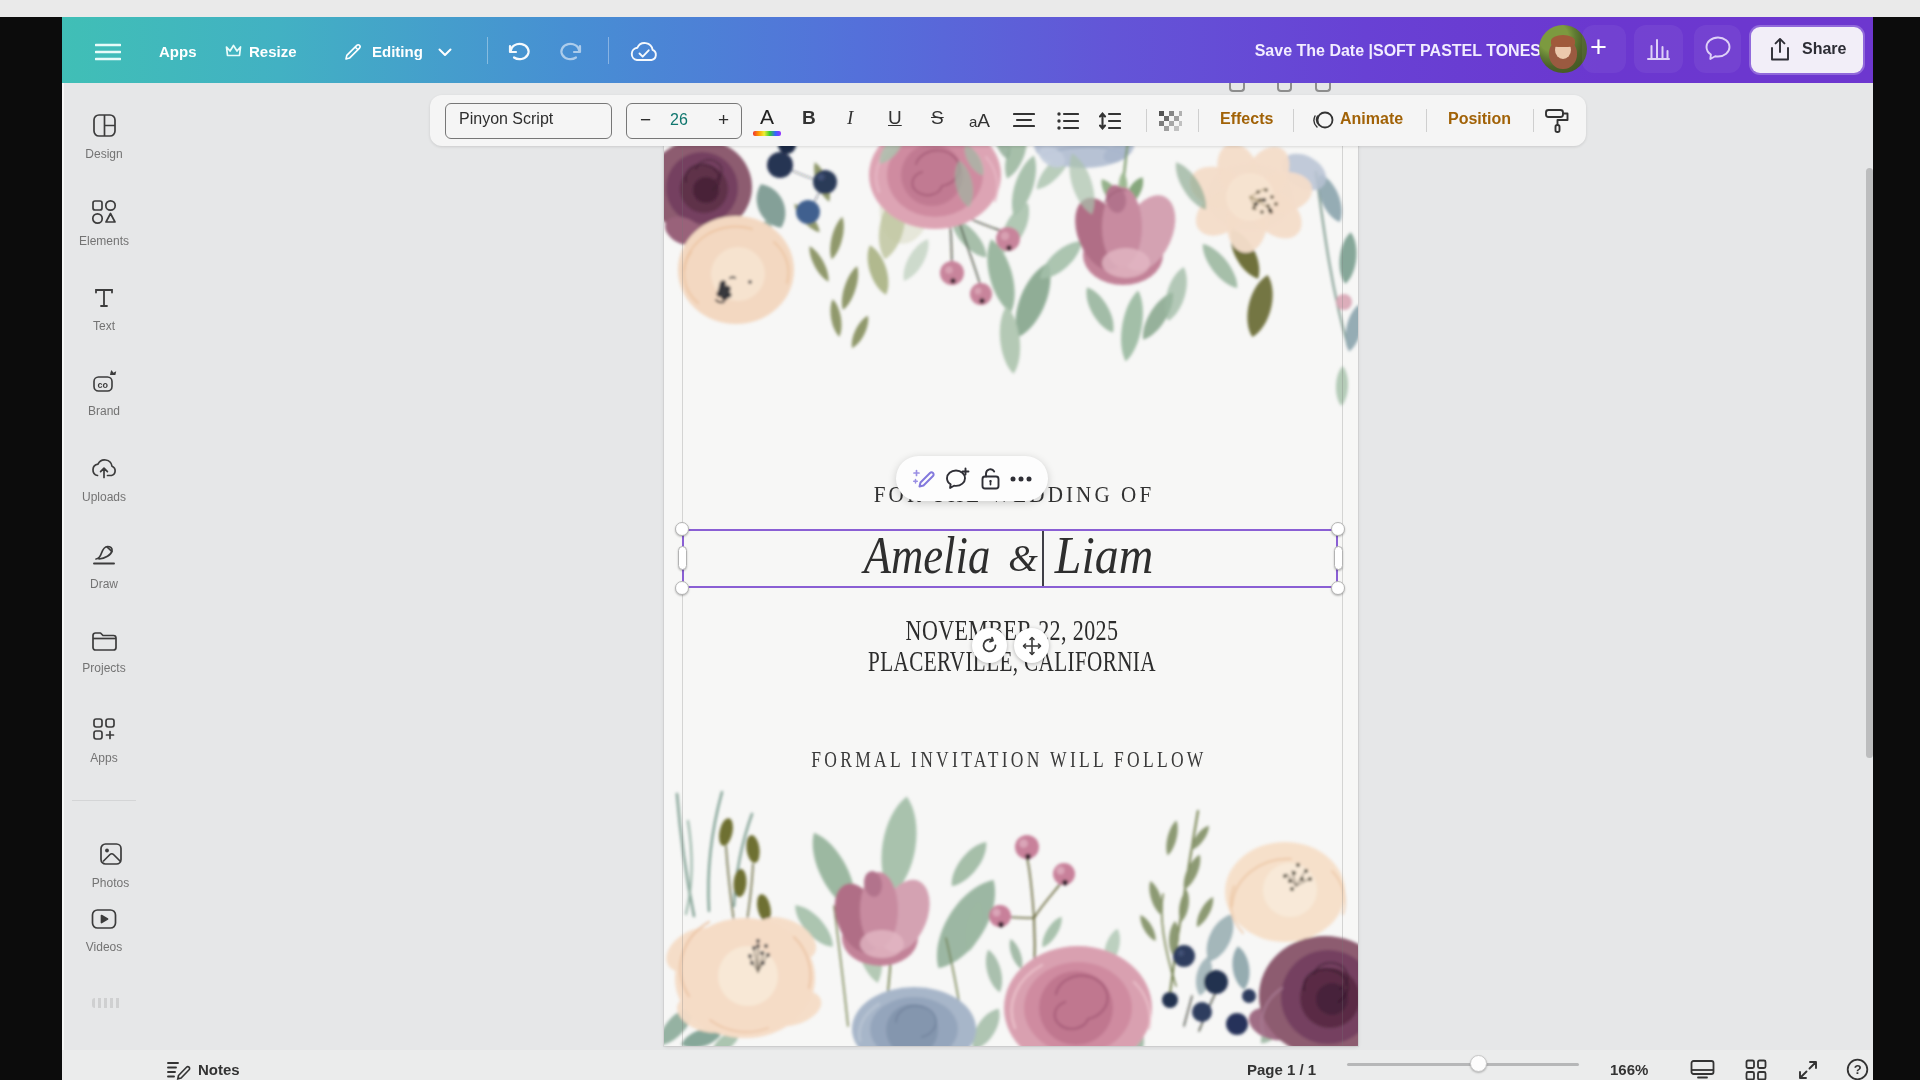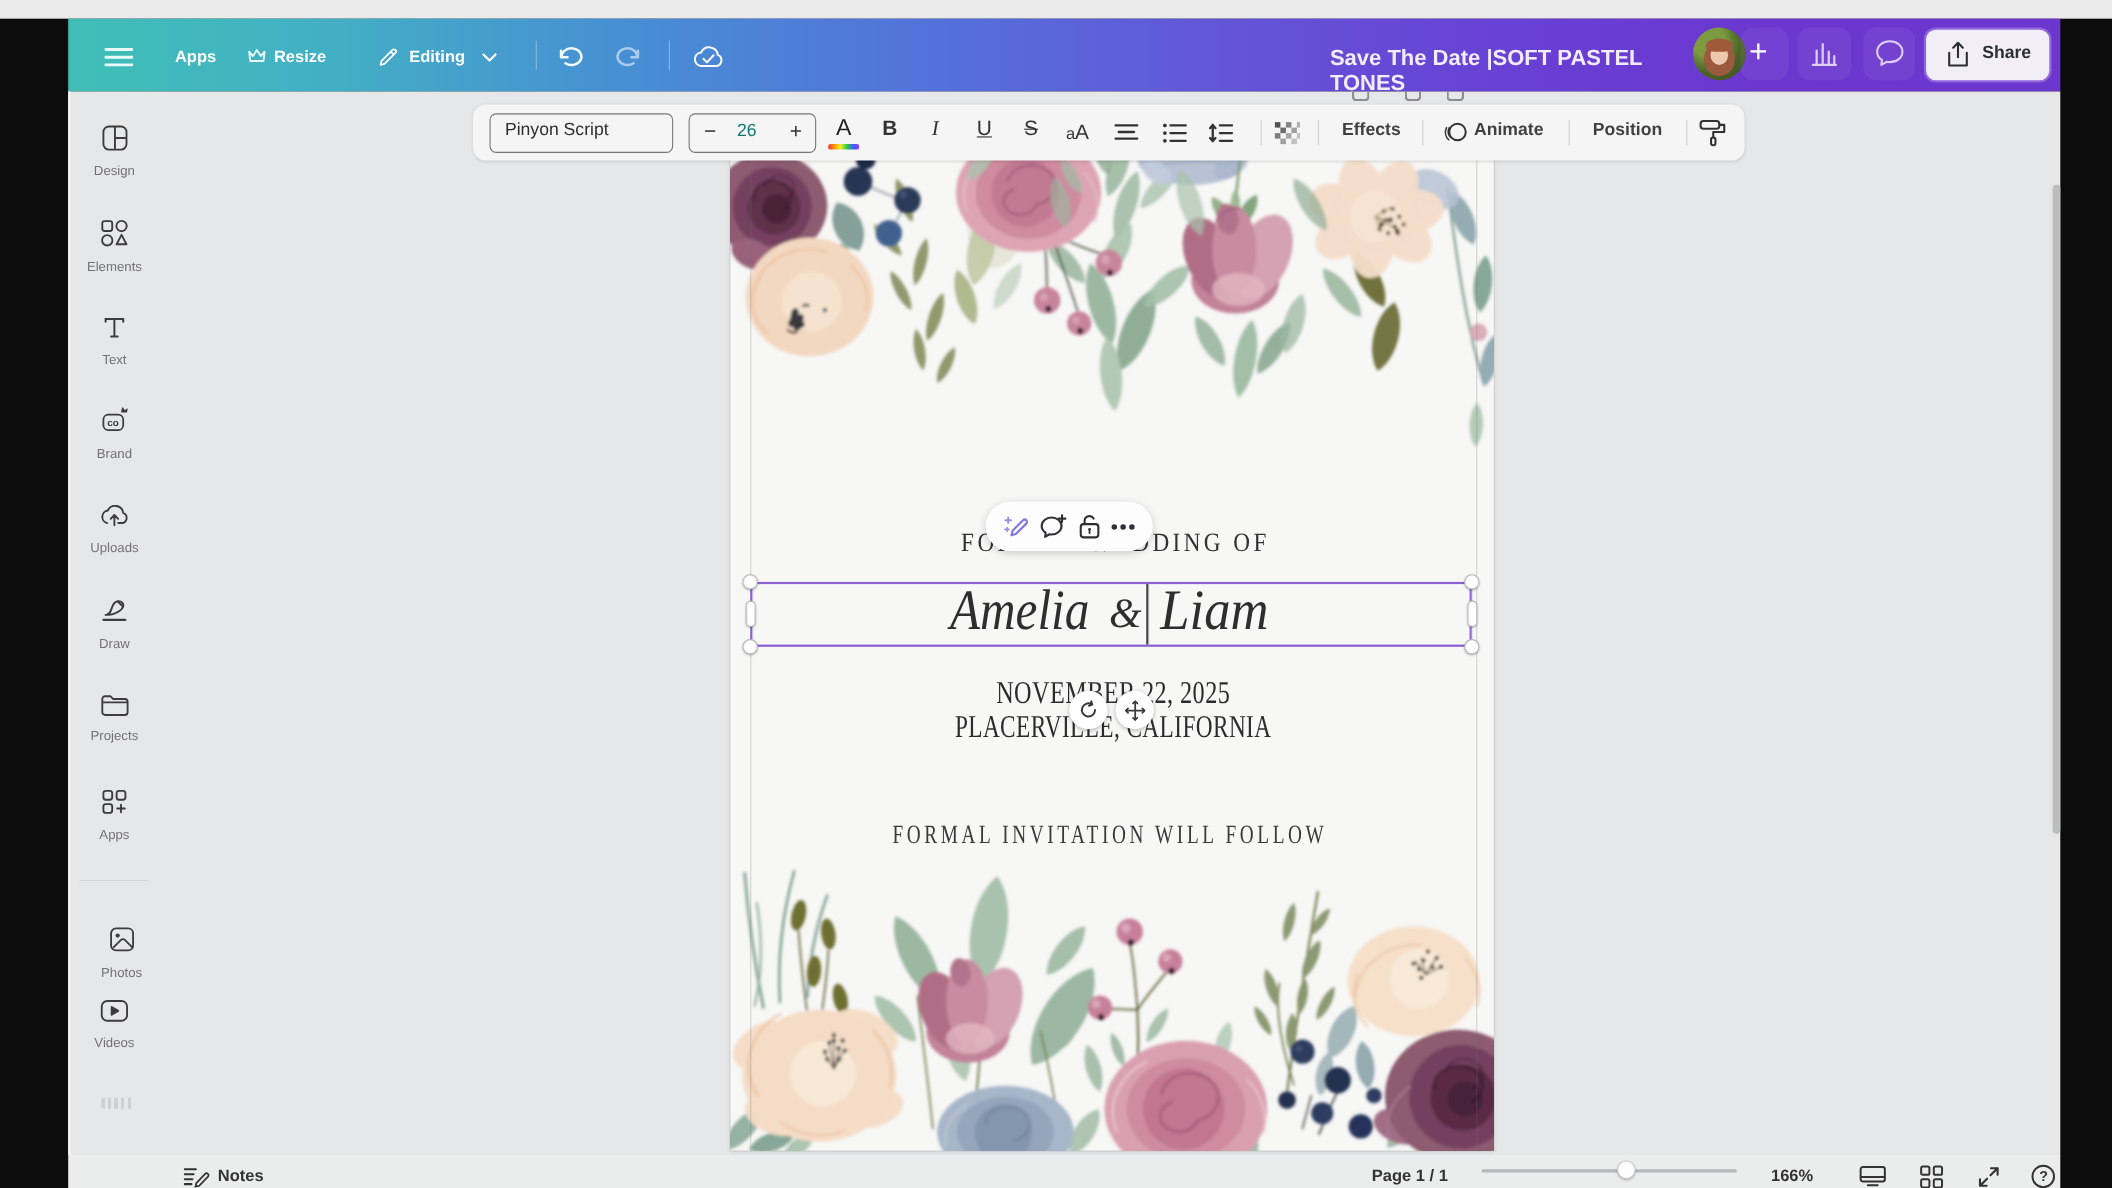--- a/index.html
+++ b/index.html
@@ -15,21 +15,21 @@
   #workspace { left:62px; top:83px; width:1811px; height:967px; background:#e6e7e8; }
   #bottombar { left:62px; top:1050px; width:1811px; height:30px; background:#ebecec; }
   
   .tb-txt { color:#fff; font-weight:700; font-size:15px; }
   .sep-v { width:1px; background:rgba(255,255,255,0.35); }
   
   #toolbar2 { left:430px; top:95px; width:1156px; height:51px; background:#f5f5f5; border-radius:12px;
     box-shadow:0 1px 3px rgba(0,0,0,0.12); }
   .t2-box { position:absolute; top:8px; height:36px; border:1.5px solid #777; border-radius:6px; background:#f5f5f5; }
   .t2-sep { position:absolute; top:14px; width:1px; height:23px; background:#cfcfcf; }
-  .t2-lbl { font-size:16px; font-weight:700; color:#404040; }
+  .t2-lbl { font-size:16px; font-weight:700; color:#a16207; }
   
   .sb-item { position:absolute; left:62px; width:84px; text-align:center; color:#3c3c3c; }
   .sb-item .lbl { font-size:12px; color:#737373; margin-top:5px; }
   
   #card { left:664px; top:142px; width:694px; height:904px; background:#f7f7f6;
     box-shadow:0 0 0 1px rgba(0,0,0,0.05), 0 1px 4px rgba(0,0,0,0.10); }
   .guide { position:absolute; top:0; width:1px; height:904px; background:rgba(120,120,120,0.27); }
   .cardtxt { position:absolute; font-family:"Liberation Serif", serif; color:#2a2a2a; white-space:nowrap; }
   
   #selbox { left:682px; top:529px; width:656px; height:59px; border:2px solid #8a5fd4; }
@@ -81,21 +81,21 @@
     <path d="M4 4 L4 10 L10 10 M4.6 9.2 A9 7.6 0 1 1 8 15.5" fill="none" stroke="rgba(255,255,255,0.55)" stroke-width="2.2" stroke-linecap="round" stroke-linejoin="round"></path>
     </g>
   </svg>
   <div class="abs sep-v" style="left:546px;top:20px;height:27px"></div>
 
   <svg class="abs" style="left:567px;top:24px" width="30" height="22" viewBox="0 0 30 22">
     <path d="M8 19 A6.2 6.2 0 0 1 8.4 6.7 A8 8 0 0 1 23.6 8.9 A5.3 5.3 0 0 1 22.5 19 Z" fill="none" stroke="rgba(255,255,255,0.95)" stroke-width="1.9" stroke-linejoin="round"></path>
     <path d="M10.5 12.5 l3.2 3.2 l6-6.4" fill="none" stroke="rgba(255,255,255,0.95)" stroke-width="1.9" stroke-linecap="round" stroke-linejoin="round"></path>
   </svg>
 
-  <div class="abs tb-txt" style="left:1446px;top:25px;font-size:20px;color:#f2ecff;transform:translateX(-100%);margin-left:33px;">Save The Date |SOFT PASTEL TONES</div>
+  <div class="abs tb-txt" style="left:1446px;top:25px;font-size:16px;color:#f2ecff;transform:translateX(-100%);margin-left:33px;">Save The Date |SOFT PASTEL TONES</div>
 
   <div class="abs" style="left:1477px;top:8px;width:48px;height:48px;border-radius:50%;overflow:hidden;background:radial-gradient(circle at 30% 25%, #7c9a3f 0 30%, #5f7a33 45%, #4c6229 60%, #3e511f 100%);">
     <div class="abs" style="left:10px;top:14px;width:28px;height:30px;border-radius:48%;background:#9a5a40;"></div>
     <div class="abs" style="left:16px;top:16px;width:16px;height:18px;border-radius:50%;background:#ecc9ac;"></div>
     <div class="abs" style="left:12px;top:10px;width:24px;height:12px;border-radius:50% 50% 30% 30%;background:#a05a3a;"></div>
   </div>
 
   <div class="abs" style="left:1520px;top:8px;width:44px;height:48px;border-radius:12px;background:rgba(255,255,255,0.05)"></div>
   <div class="abs" style="left:1528px;top:14px;color:#fff;font-size:29px;font-weight:400;">+</div>
 

